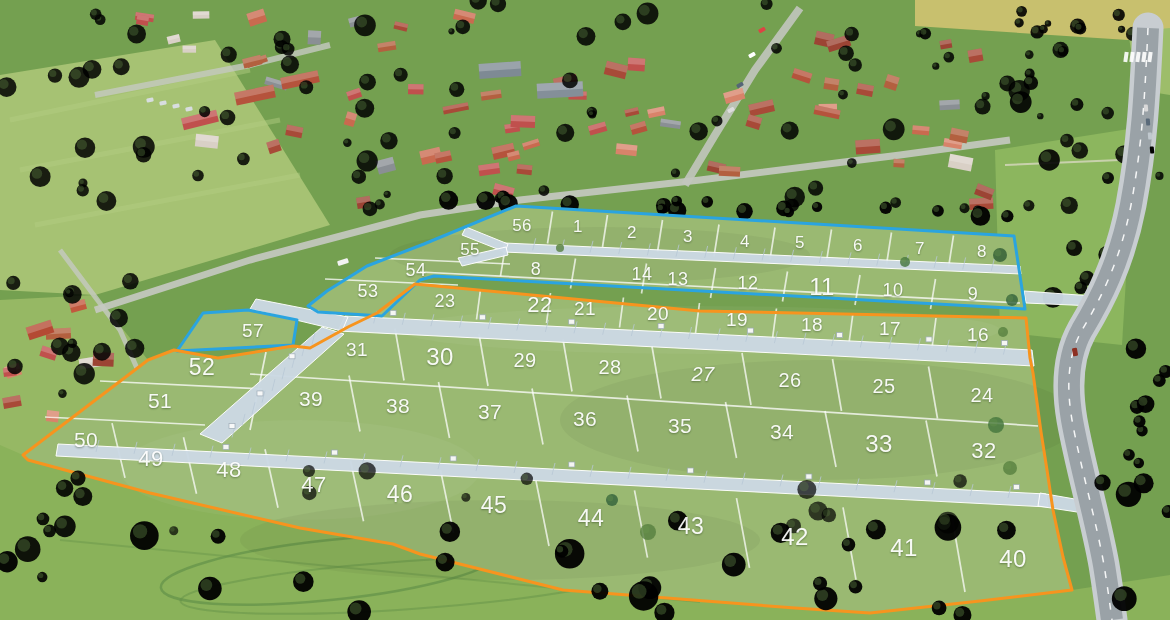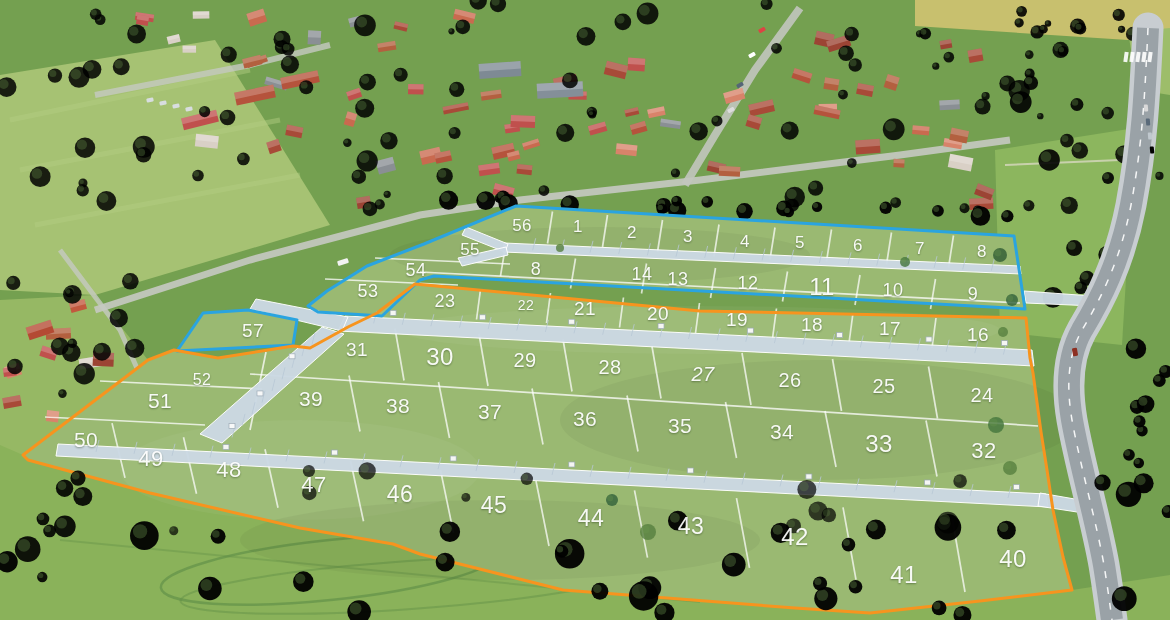--- a/index.html
+++ b/index.html
@@ -1016,50 +1016,50 @@
       <span class="plot" style="left: 748px; top: 285px; font-size: 18px;">12</span>
       <span class="plot" style="left: 678px; top: 281px; font-size: 18px;">13</span>
       <span class="plot" style="left: 610px; top: 276px; font-size: 18px; margin-left: 32px;">14</span>
       <span class="plot" style="left: 536px; top: 271px; font-size: 18px;">8</span>
       <span class="plot" style="left: 978px; top: 336px; font-size: 19px;">16</span>
       <span class="plot" style="left: 890px; top: 330px; font-size: 19px;">17</span>
       <span class="plot" style="left: 812px; top: 326px; font-size: 19px;">18</span>
       <span class="plot" style="left: 737px; top: 321px; font-size: 19px;">19</span>
       <span class="plot" style="left: 658px; top: 315px; font-size: 19px;">20</span>
       <span class="plot" style="left: 585px; top: 310px; font-size: 19px;">21</span>
-      <span class="plot" style="left: 526px; top: 306px; font-size: 14px;">22</span>
+      <span class="plot" style="left: 540px; top: 306px; font-size: 22px;">22</span>
       <span class="plot" style="left: 445px; top: 303px; font-size: 18px;">23</span>
       <span class="plot" style="left: 982px; top: 397px; font-size: 20px;">24</span>
       <span class="plot" style="left: 884px; top: 388px; font-size: 20px;">25</span>
       <span class="plot" style="left: 790px; top: 382px; font-size: 20px;">26</span>
       <span class="plot" style="left: 703px; top: 376px; font-size: 20px; font-style: italic;">27</span>
       <span class="plot" style="left: 610px; top: 369px; font-size: 20px; text-align: right;">28</span>
       <span class="plot" style="left: 525px; top: 362px; font-size: 20px;">29</span>
       <span class="plot" style="left: 440px; top: 358px; font-size: 24px;">30</span>
       <span class="plot" style="left: 357px; top: 351px; font-size: 19px;">31</span>
       <span class="plot" style="left: 984px; top: 452px; font-size: 22px;">32</span>
       <span class="plot" style="left: 879px; top: 445px; font-size: 24px;">33</span>
       <span class="plot" style="left: 782px; top: 433px; font-size: 21px;">34</span>
       <span class="plot" style="left: 680px; top: 427px; font-size: 21px;">35</span>
       <span class="plot" style="left: 585px; top: 420px; font-size: 21px;">36</span>
       <span class="plot" style="left: 490px; top: 413px; font-size: 21px;">37</span>
       <span class="plot" style="left: 398px; top: 407px; font-size: 21px;">38</span>
       <span class="plot" style="left: 311px; top: 400px; font-size: 21px;">39</span>
       <span class="plot" style="left: 1013px; top: 560px; font-size: 24px;">40</span>
-      <span class="plot" style="left: 904px; top: 549px; font-size: 24px; margin-top: 27px;">41</span>
+      <span class="plot" style="left: 904px; top: 549px; font-size: 24px;">41</span>
       <span class="plot" style="left: 795px; top: 538px; font-size: 24px;">42</span>
       <span class="plot" style="left: 691px; top: 528px; font-size: 23px;">43</span>
       <span class="plot" style="left: 591px; top: 520px; font-size: 23px;">44</span>
       <span class="plot" style="left: 494px; top: 507px; font-size: 23px;">45</span>
       <span class="plot" style="left: 400px; top: 496px; font-size: 23px;">46</span>
       <span class="plot" style="left: 314px; top: 486px; font-size: 22px;">47</span>
       <span class="plot" style="left: 229px; top: 471px; font-size: 22px; text-align: right;">48</span>
       <span class="plot" style="left: 151px; top: 460px; font-size: 22px;">49</span>
       <span class="plot" style="left: 86px; top: 441px; font-size: 21px;">50</span>
       <span class="plot" style="left: 160px; top: 402px; font-size: 21px;">51</span>
-      <span class="plot" style="left: 202px; top: 369px; font-size: 16px; margin-top: 12px;">52</span>
+      <span class="plot" style="left: 202px; top: 369px; font-size: 23px;">52</span>
       <span class="plot" style="left: 368px; top: 293px; font-size: 18px;">53</span>
       <span class="plot" style="left: 416px; top: 272px; font-size: 18px;">54</span>
       <span class="plot" style="left: 470px; top: 251px; font-size: 17px;">55</span>
       <span class="plot" style="left: 522px; top: 227px; font-size: 17px;">56</span>
       <span class="plot" style="left: 253px; top: 332px; font-size: 19px;">57</span>
     </div>
 </div>
 
 </body></html>

